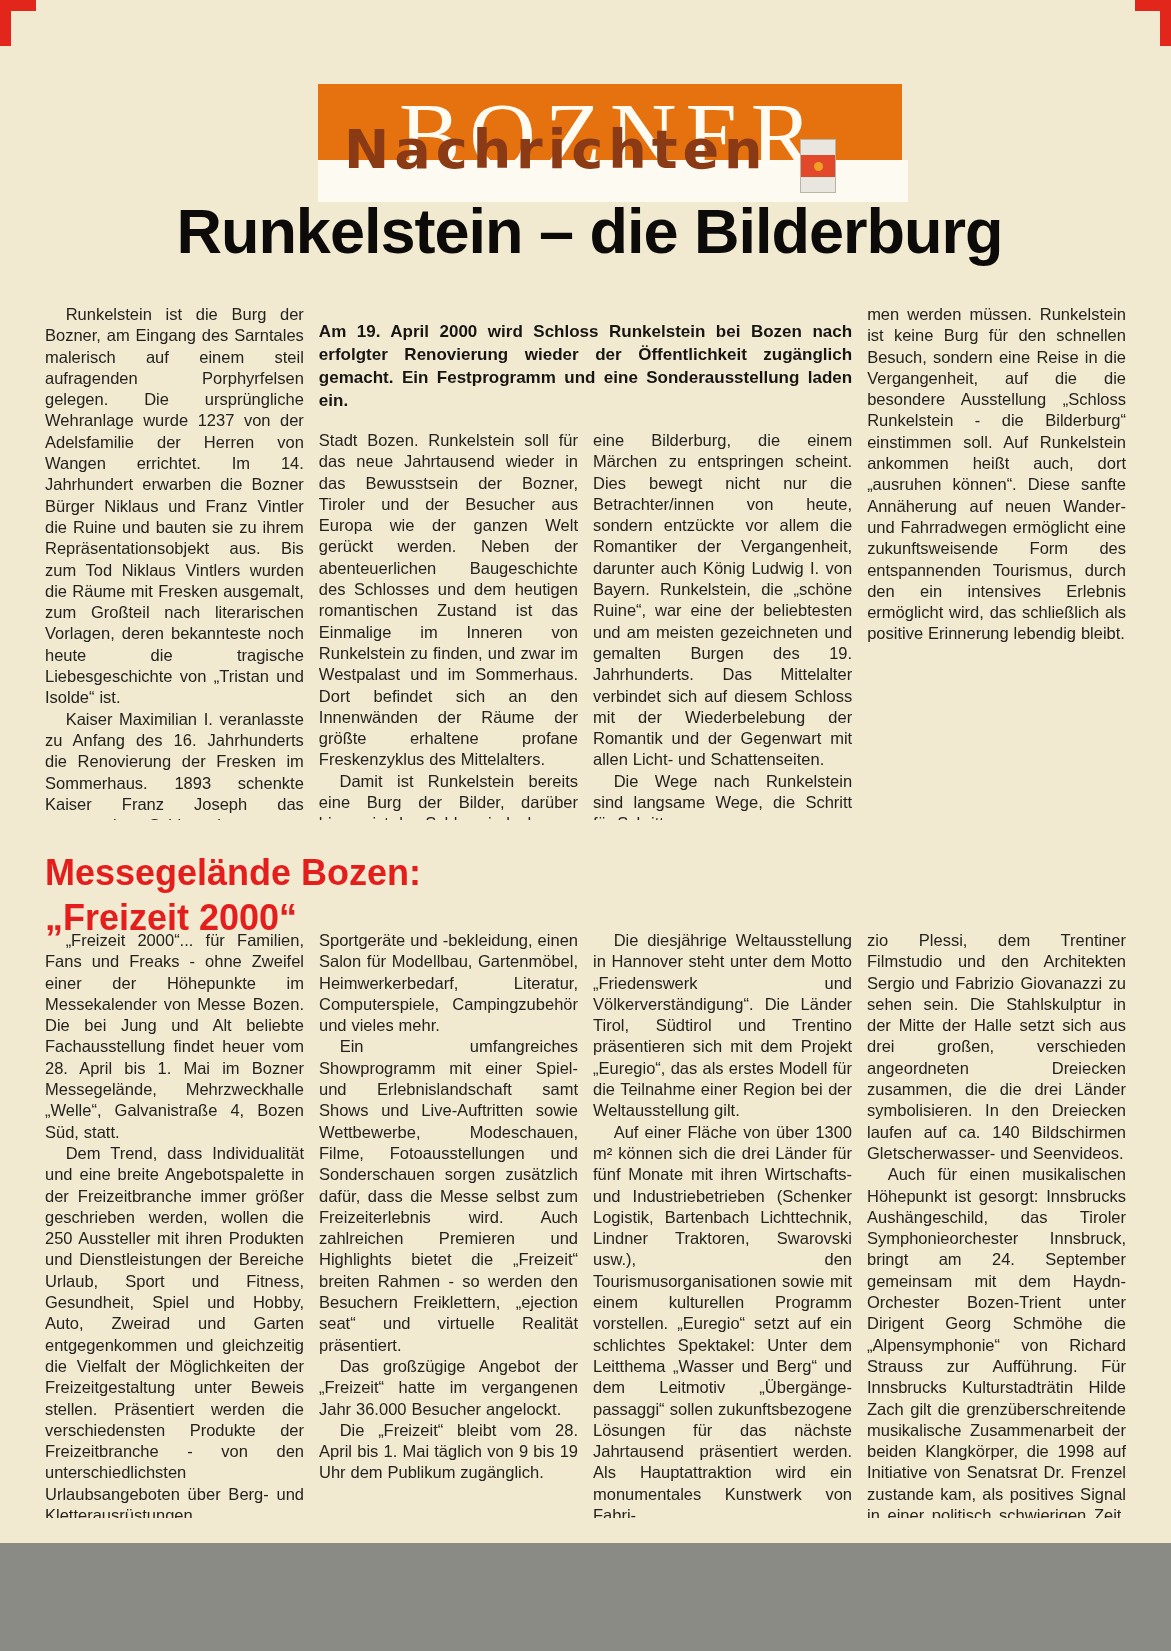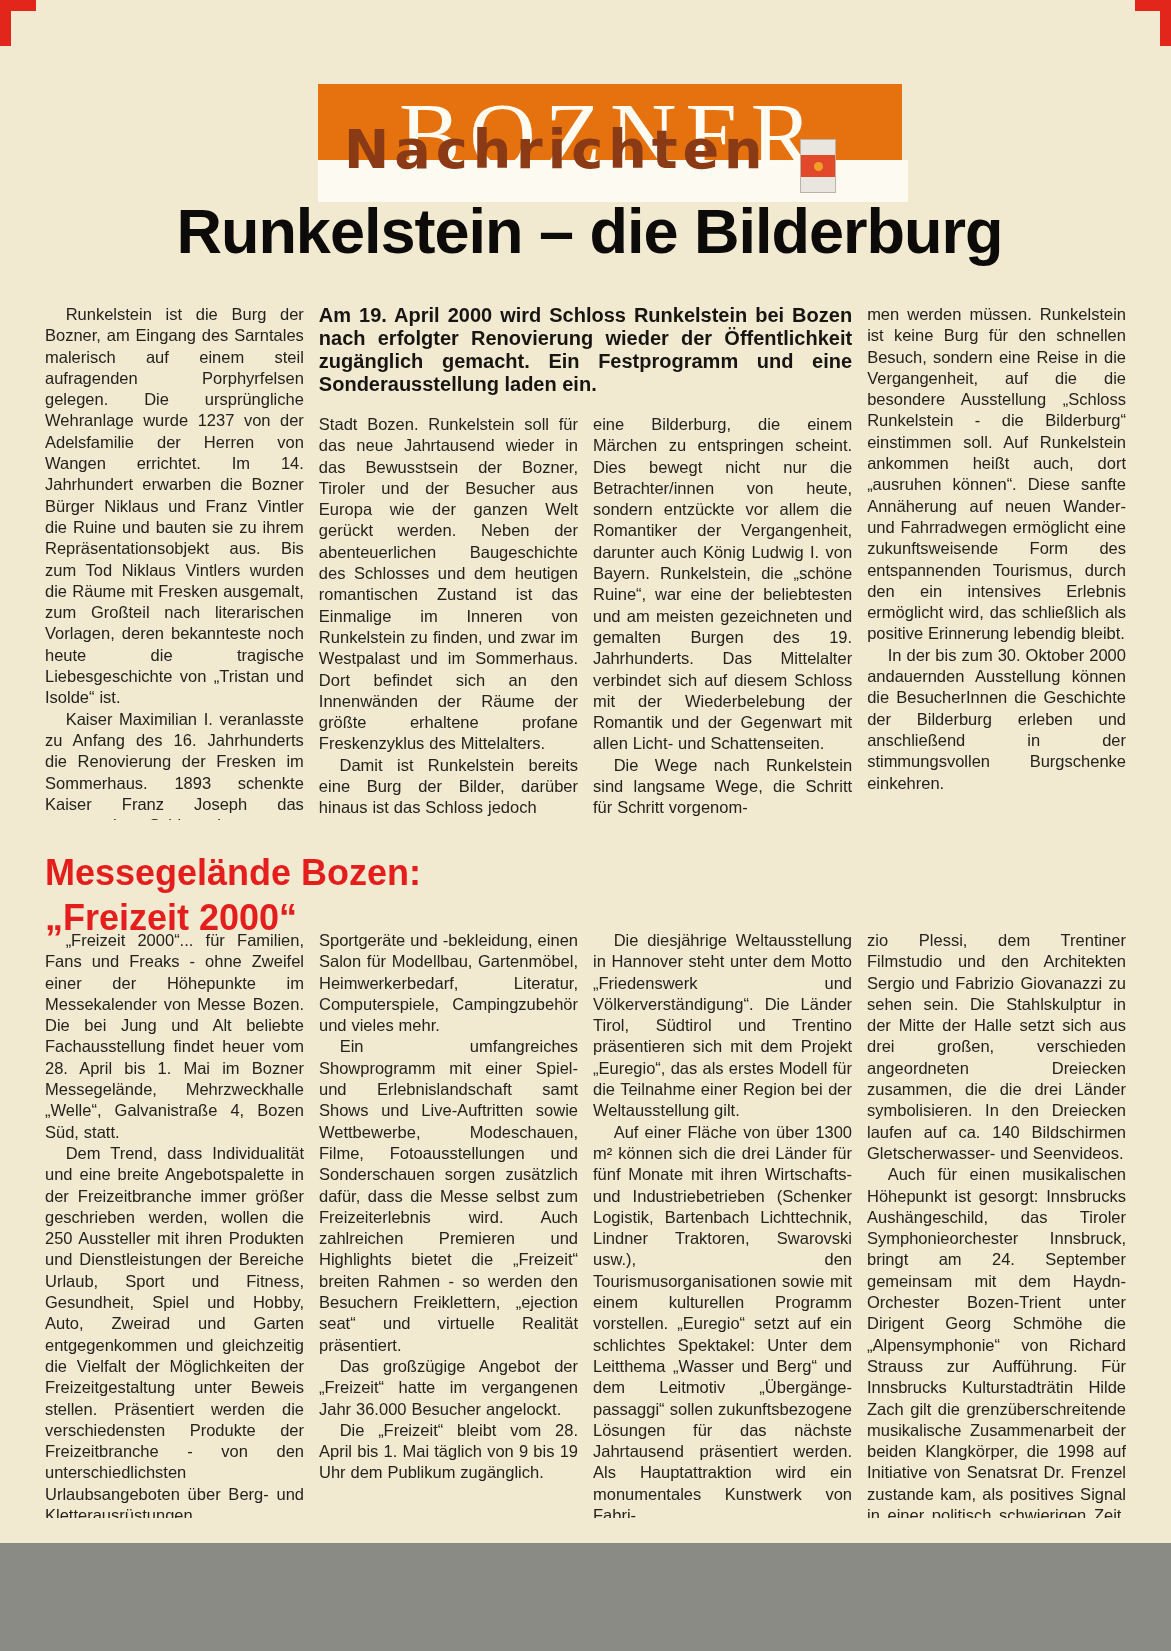--- a/index.html
+++ b/index.html
@@ -73,23 +73,23 @@
     margin:0;
     font-size:16.5px;line-height:21.3px;
     text-align:justify;
     text-indent:1.25em;
     hyphens:auto;-webkit-hyphens:auto;
     word-spacing:0.02em;
   }
   .textcol.cont p:first-child{text-indent:0;}
 
   .lede{
-    font-size:20px;line-height:23px;font-weight:bold;
+    font-size:17px;line-height:23px;font-weight:bold;
     text-align:justify;color:#171513;
-    margin:0 0 18px 0;
+    margin:16px 0 18px 0;
   }
 
   .headline-red{
     position:absolute;top:850px;height:100px;
     color:#e41e1c;font-weight:bold;
     font-size:36px;line-height:45px;
     white-space:pre-line;letter-spacing:0px;
   }
   .hr-left{left:45px;width:533px;}
   .hr-right{left:593px;width:533px;}
@@ -157,21 +157,20 @@
             <p>Damit ist Runkelstein bereits eine Burg der Bilder, darüber hinaus ist das Schloss jedoch</p>
           </div>
         <div class="col textcol cont">
             <p>eine Bilderburg, die einem Märchen zu entspringen scheint. Dies bewegt nicht nur die Betrachter/innen von heute, sondern entzückte vor allem die Romantiker der Vergangenheit, darunter auch König Ludwig I. von Bayern. Runkelstein, die „schöne Ruine“, war eine der beliebtesten und am meisten gezeichneten und gemalten Burgen des 19. Jahrhunderts. Das Mittelalter verbindet sich auf diesem Schloss mit der Wiederbelebung der Romantik und der Gegenwart mit allen Licht- und Schattenseiten.</p>
             <p>Die Wege nach Runkelstein sind langsame Wege, die Schritt für Schritt vorgenom-</p>
           </div>
       </div>
     </div>
     <div class="col textcol cont">
         <p>men werden müssen. Runkelstein ist keine Burg für den schnellen Besuch, sondern eine Reise in die Vergangenheit, auf die die besondere Ausstellung „Schloss Runkelstein - die Bilderburg“ einstimmen soll. Auf Runkelstein ankommen heißt auch, dort „ausruhen können“. Diese sanfte Annäherung auf neuen Wander- und Fahrradwegen ermöglicht eine zukunftsweisende Form des entspannenden Tourismus, durch den ein intensives Erlebnis ermöglicht wird, das schließlich als positive Erinnerung lebendig bleibt.</p>
-        <p>In der bis zum 30. Oktober 2000 andauernden Ausstellung können die BesucherInnen die Geschichte der Bilderburg erleben und anschließend in der stimmungsvollen Burgschenke einkehren.</p>
       </div>
   </div>
 
   <div class="headline-red hr-left">Messegelände Bozen:
 „Freizeit 2000“</div>
 
   <div class="row row2">
     <div class="col textcol">
         <p>„Freizeit 2000“... für Familien, Fans und Freaks - ohne Zweifel einer der Höhepunkte im Messekalender von Messe Bozen. Die bei Jung und Alt beliebte Fachausstellung findet heuer vom 28. April bis 1. Mai im Bozner Messegelände, Mehrzweckhalle „Welle“, Galvanistraße 4, Bozen Süd, statt.</p>
         <p>Dem Trend, dass Individualität und eine breite Angebotspalette in der Freizeitbranche immer größer geschrieben werden, wollen die 250 Aussteller mit ihren Produkten und Dienstleistungen der Bereiche Urlaub, Sport und Fitness, Gesundheit, Spiel und Hobby, Auto, Zweirad und Garten entgegenkommen und gleichzeitig die Vielfalt der Möglichkeiten der Freizeitgestaltung unter Beweis stellen. Präsentiert werden die verschiedensten Produkte der Freizeitbranche - von den unterschiedlichsten Urlaubsangeboten über Berg- und Kletterausrüstungen,</p>

